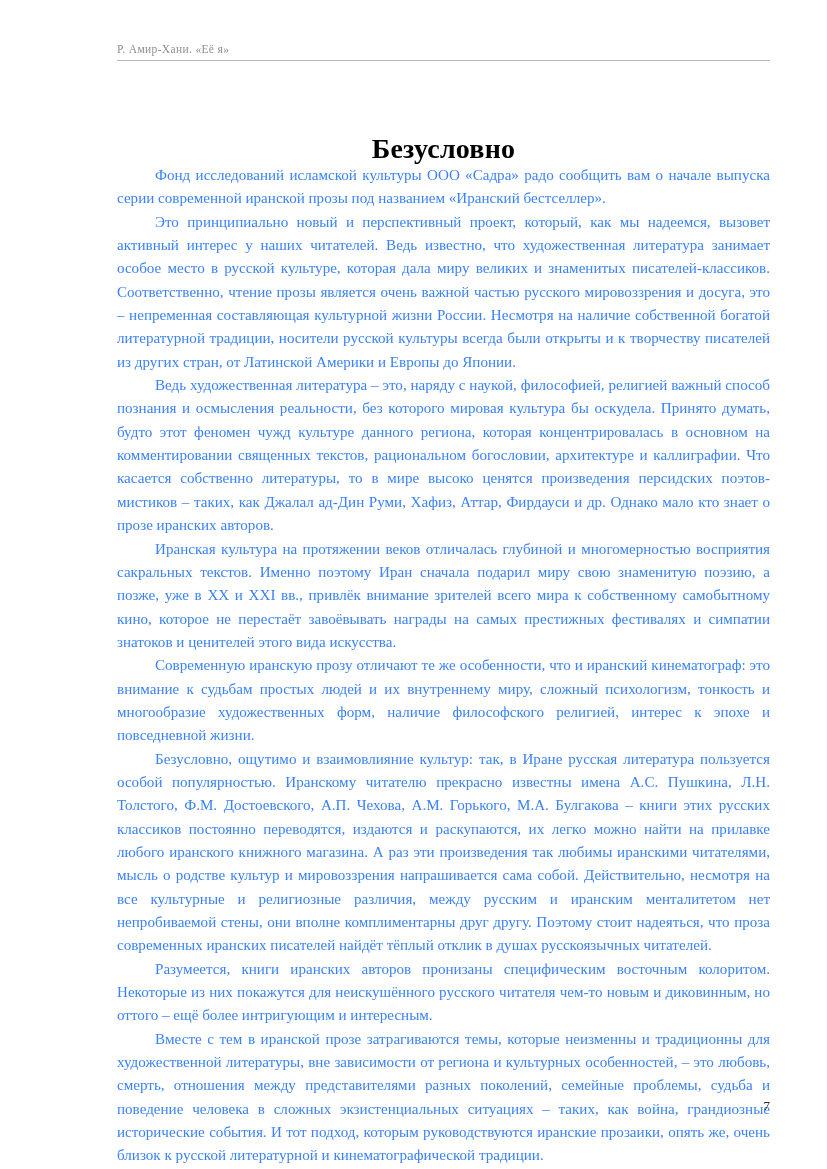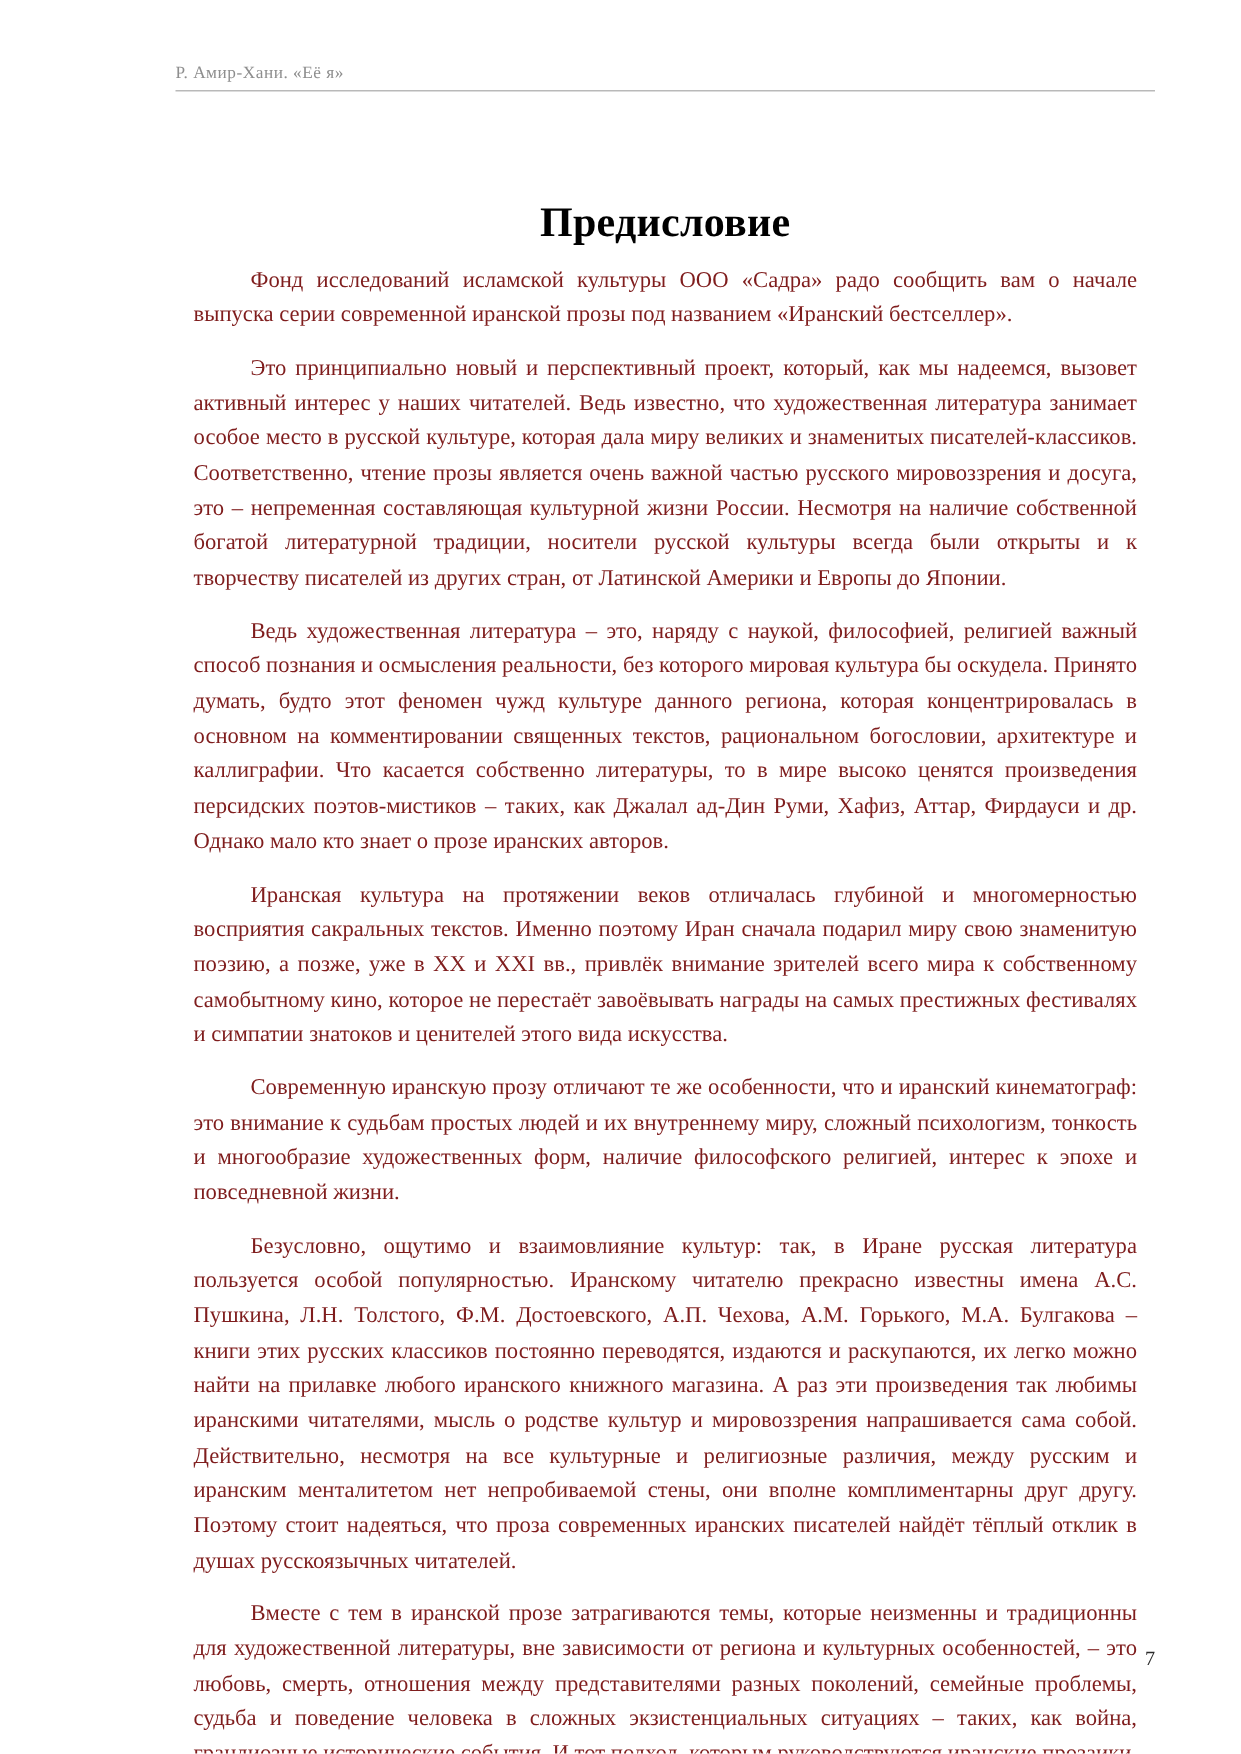--- a/index.html
+++ b/index.html
@@ -62,27 +62,27 @@
   }
 
   
   .body-block {
     position: absolute;
     left: 117px;
     top: 164px;
     width: 653px;
   }
   .para {
-    margin: 12px;
+    margin: 0;
     text-align: justify;
     text-justify: inter-word;
     text-indent: 38px;
     font-size: 15.1px;
     line-height: 23.35px;
-    color: #7f1d1d;
+    color: #3b82f6;
     hyphens: manual;
   }
 
   
   .folio {
     position: absolute;
     left: 117px;
     top: 1098px;
     width: 653px;
     text-align: right;
@@ -94,28 +94,29 @@
 </head>
 <body>
 
 <div class="page">
 
   <div class="running-head">
     <div class="running-head-text">Р.  Амир-Хани.  «Её я»</div>
     <div class="running-head-rule"></div>
   </div>
 
-  <h1 class="doc-title">Предисловие</h1>
+  <h1 class="doc-title">Безусловно</h1>
 
   <div class="body-block">
     <p class="para">Фонд исследований исламской культуры ООО «Садра» радо сообщить вам о начале выпуска серии современной иранской прозы под названием «Иранский бестселлер».</p>
     <p class="para">Это принципиально новый и перспективный проект, который, как мы надеемся, вызовет активный интерес у наших читателей. Ведь известно, что художественная литература занимает особое место в русской культуре, которая дала миру великих и знаменитых писателей-классиков. Соответственно, чтение прозы является очень важной частью русского мировоззрения и досуга, это – непременная составляющая культурной жизни России. Несмотря на наличие собственной богатой литературной традиции, носители русской культуры всегда были открыты и к творчеству писателей из других стран, от Латинской Америки и Европы до Японии.</p>
     <p class="para">Ведь художественная литература – это, наряду с наукой, философией, религией важный способ познания и осмысления реальности, без которого мировая культура бы оскудела. Принято думать, будто этот феномен чужд культуре данного региона, которая концентрировалась в основном на комментировании священных текстов, рациональном богословии, архитектуре и каллиграфии. Что касается собственно литературы, то в мире высоко ценятся произведения персидских поэтов-мистиков – таких, как Джалал ад-Дин Руми, Хафиз, Аттар, Фирдауси и др. Однако мало кто знает о прозе иранских авторов.</p>
     <p class="para">Иранская культура на протяжении веков отличалась глубиной и многомерностью восприятия сакральных текстов. Именно поэтому Иран сначала подарил миру свою знаменитую поэзию, а позже, уже в XX и XXI вв., привлёк внимание зрителей всего мира к собственному самобытному кино, которое не перестаёт завоёвывать награды на самых престижных фестивалях и симпатии знатоков и ценителей этого вида искусства.</p>
     <p class="para">Современную иранскую прозу отличают те же особенности, что и иранский кинематограф: это внимание к судьбам простых людей и их внутреннему миру, сложный психологизм, тонкость и многообразие художественных форм, наличие философского религией, интерес к эпохе и повседневной жизни.</p>
     <p class="para">Безусловно, ощутимо и взаимовлияние культур: так, в Иране русская литература пользуется особой популярностью. Иранскому читателю прекрасно известны имена А.С. Пушкина, Л.Н. Толстого, Ф.М. Достоевского, А.П. Чехова, А.М. Горького, М.А. Булгакова – книги этих русских классиков постоянно переводятся, издаются и раскупаются, их легко можно найти на прилавке любого иранского книжного магазина. А раз эти произведения так любимы иранскими читателями, мысль о родстве культур и мировоззрения напрашивается сама собой. Действительно, несмотря на все культурные и религиозные различия, между русским и иранским менталитетом нет непробиваемой стены, они вполне комплиментарны друг другу. Поэтому стоит надеяться, что проза современных иранских писателей найдёт тёплый отклик в душах русскоязычных читателей.</p>
+    <p class="para">Разумеется, книги иранских авторов пронизаны специфическим восточным колоритом. Некоторые из них покажутся для неискушённого русского читателя чем-то новым и диковинным, но оттого – ещё более интригующим и интересным.</p>
     <p class="para">Вместе с тем в иранской прозе затрагиваются темы, которые неизменны и традиционны для художественной литературы, вне зависимости от региона и культурных особенностей, – это любовь, смерть, отношения между представителями разных поколений, семейные проблемы, судьба и поведение человека в сложных экзистенциальных ситуациях – таких, как война, грандиозные исторические события. И тот подход, которым руководствуются иранские прозаики, опять же, очень близок к русской литературной и кинематографической традиции.</p>
     <p class="para">Мы предлагаем вниманию читателей разноплановую прозу: от трагедии до социальной сатиры. Вместе с тем все эти книги объединяет одно – в Иране они стали настоящими бестсел-</p>
   </div>
 
   <div class="folio">7</div>
 
 </div>
 
 </body></html>

